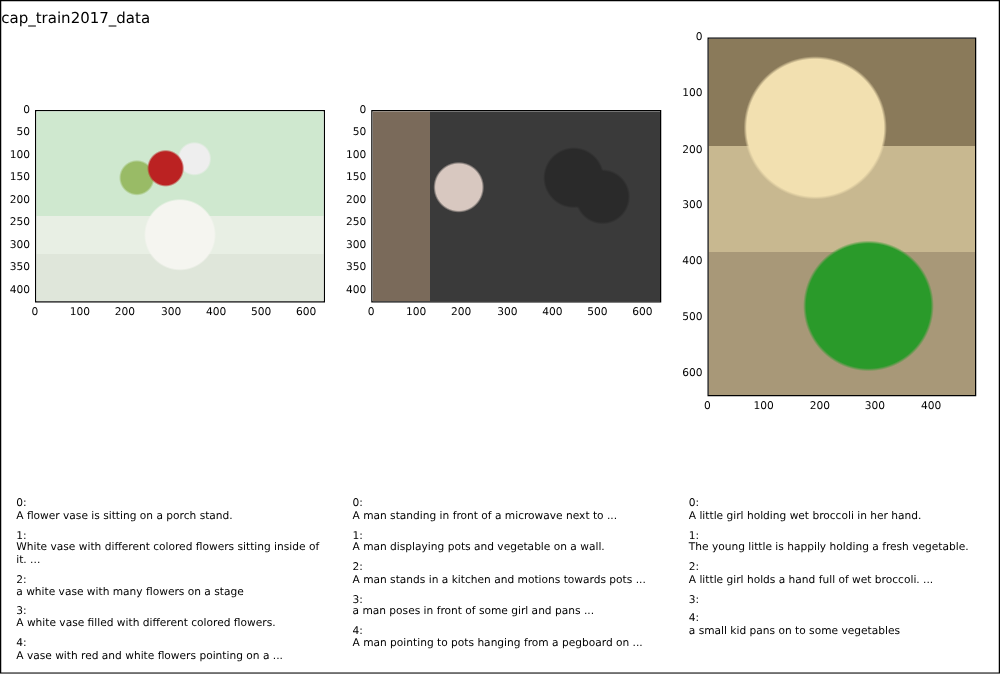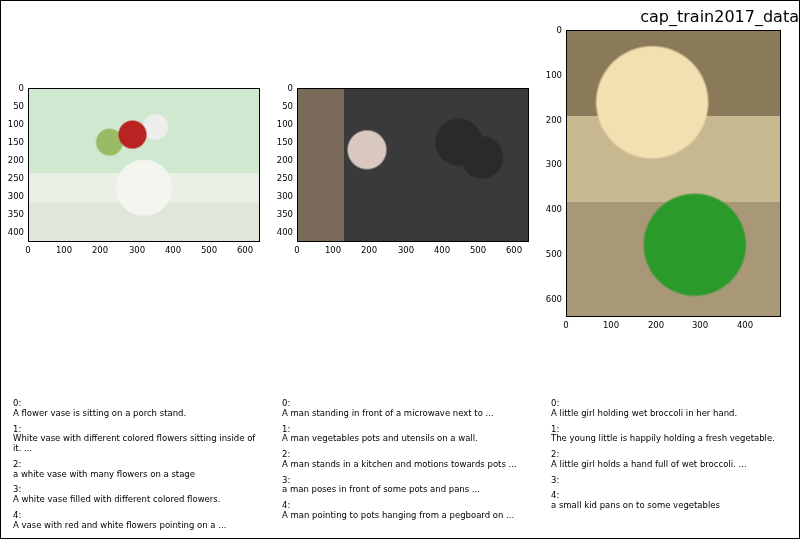--- a/index.html
+++ b/index.html
@@ -15,22 +15,22 @@
     width: 800px;
     height: 539px;
     box-sizing: border-box;
     border: 1px solid #000;
   }
   .title {
     position: absolute;
     top: 6px;
     left: 0;
     width: 100%;
-    text-align: right;
-    font-size: 16px;
+    text-align: left;
+    font-size: 12px;
   }
   .axes {
     position: absolute;
   }
   .img-box {
     position: absolute;
     left: 0;
     top: 0;
     border: 1px solid #000;
     box-sizing: border-box;
@@ -147,29 +147,29 @@
         <span class="tick yt" style="right: 236px; top: 126px; width: 24px;">350</span>
         <span class="tick yt" style="right: 236px; top: 144px; width: 24px;">400</span>
       </div>
       <div class="cap-block" style="left: 281px; top: 398px; width: 250px;">
         <div class="cap-entry">
           <div class="cap-idx">0:</div>
           <div class="cap-txt">A man standing in front of a microwave next to ...</div>
         </div>
         <div class="cap-entry">
           <div class="cap-idx">1:</div>
-          <div class="cap-txt">A man vegetables pots and utensils on a wall.</div>
+          <div class="cap-txt">A man displaying pots and vegetable on a wall.</div>
         </div>
         <div class="cap-entry">
           <div class="cap-idx">2:</div>
           <div class="cap-txt">A man stands in a kitchen and motions towards pots ...</div>
         </div>
         <div class="cap-entry">
           <div class="cap-idx">3:</div>
-          <div class="cap-txt">a man poses in front of some pots and pans ...</div>
+          <div class="cap-txt">a man poses in front of some girl and pans ...</div>
         </div>
         <div class="cap-entry">
           <div class="cap-idx">4:</div>
           <div class="cap-txt">A man pointing to pots hanging from a pegboard on ...</div>
         </div>
       </div>
       <div class="axes" style="left: 565px; top: 29px; width: 215px; height: 287px;">
         <div class="img-box" style="width: 215px; height: 287px;">
           <div class="broccoli"></div>
         </div>

